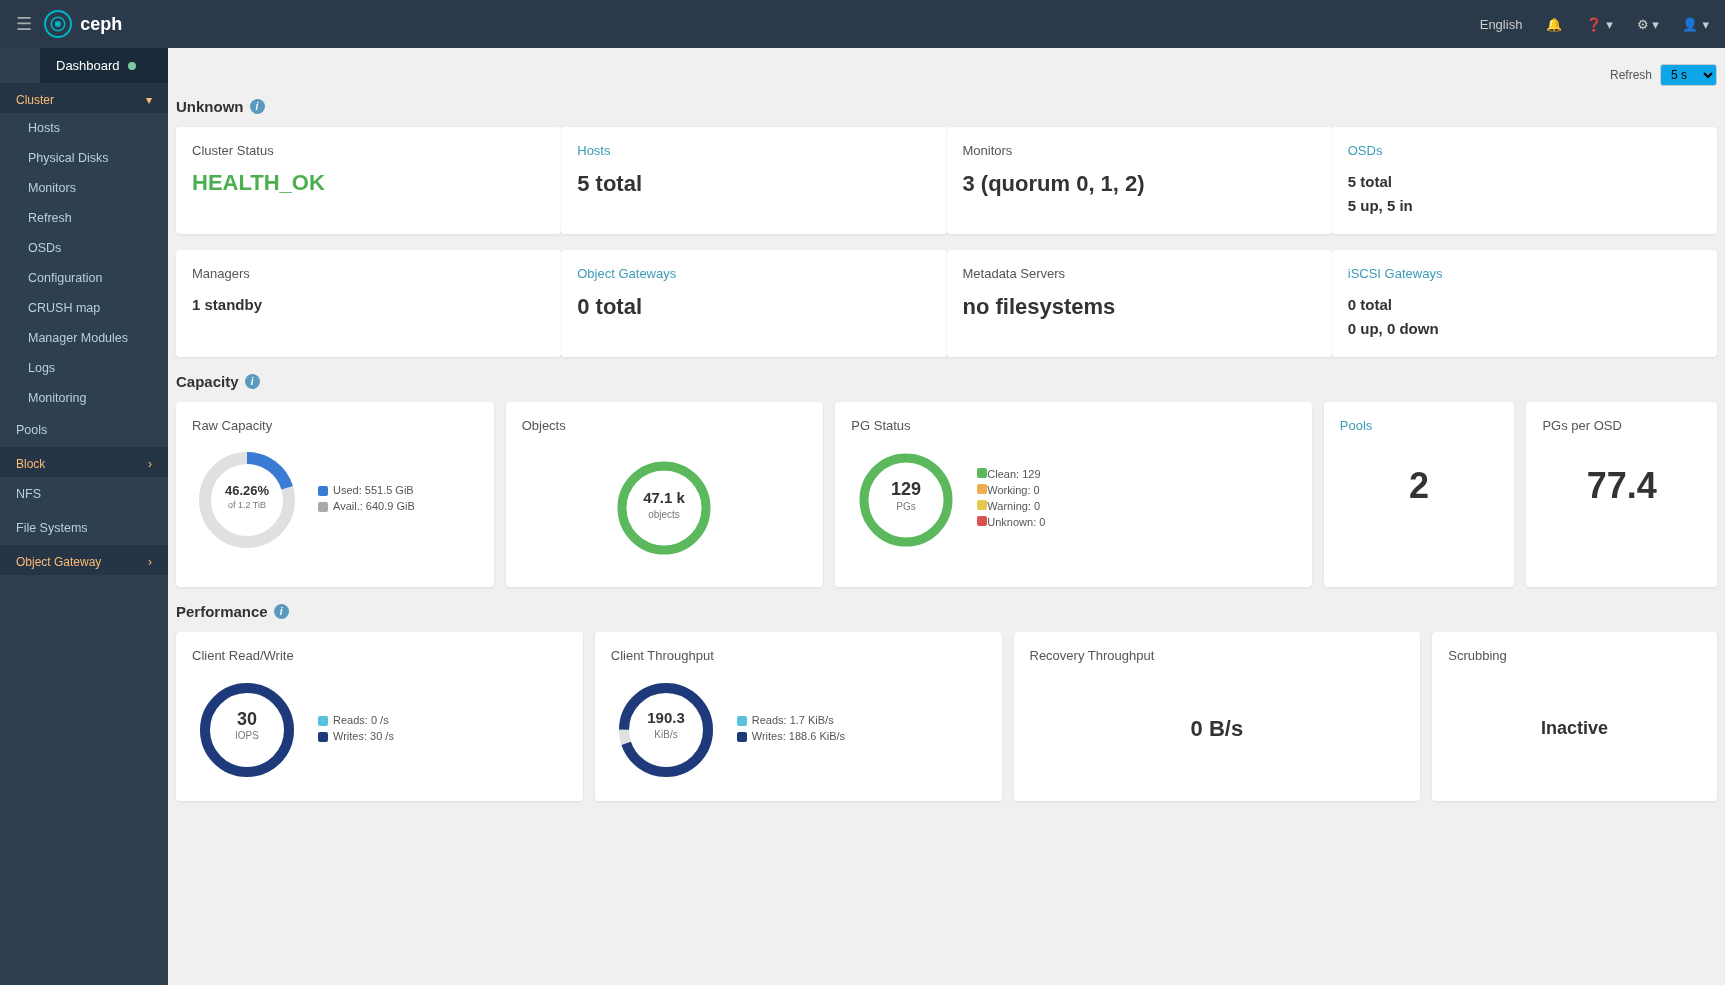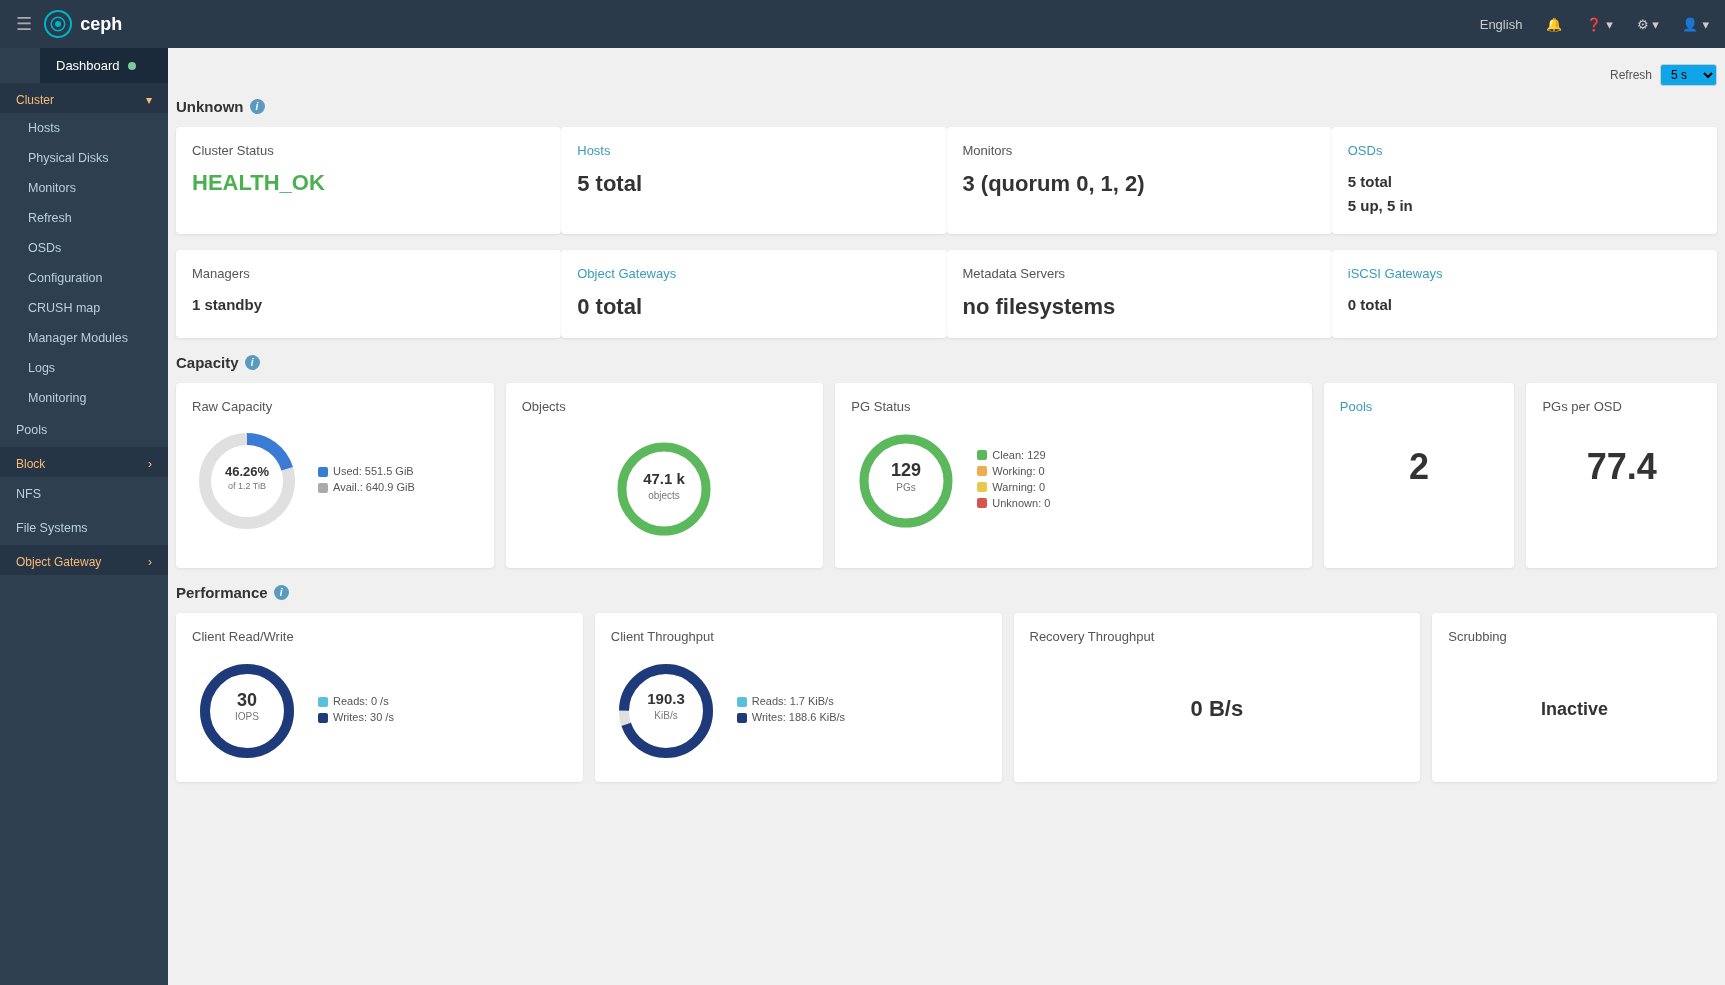--- a/index.html
+++ b/index.html
@@ -180,21 +180,21 @@
       font-weight: 700;
       fill: #333;
     }
     .donut-center-sub {
       font-size: 9px;
       fill: #777;
     }
 
     
     .pg-legend { font-size: 11px; color: #555; }
-    .pg-legend-item { display: flex; align-items: center; gap: 5px; margin-bottom: 4px; }
+    .pg-legend-item { display: flex; margin-bottom: 4px; }
 
     
     .big-number { font-size: 36px; font-weight: 600; color: #333; text-align: center; padding: 20px 0; }
   </style>
 </head>
 <body>
 
 <div class="topnav">
   <div class="topnav-left">
     <span class="hamburger">☰</span>
@@ -320,20 +320,21 @@
         <div class="card-title">Metadata Servers</div>
         <div class="card-center">
           <span class="card-value">no filesystems</span>
         </div>
       </div>
 
       <div class="card">
         <div class="card-title-link">iSCSI Gateways</div>
         <div class="card-center">
           <div class="card-value-sm">0 total</div>
+          <div class="card-value-sm">0 up, 0 down</div>
         </div>
       </div>
     </div>
 
     <div class="section-header">
       <span>Capacity</span>
       <span class="info-icon">i</span>
     </div>
 
     <div class="capacity-grid">

